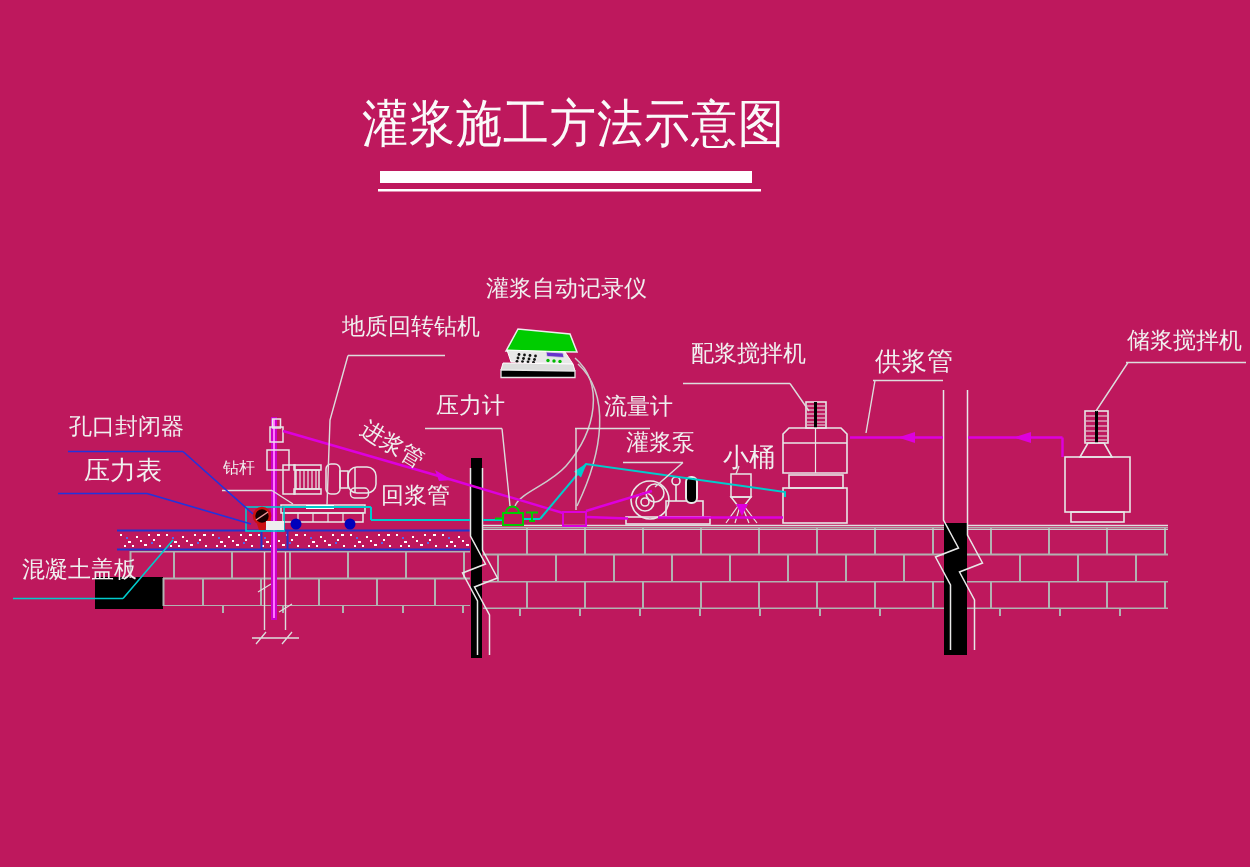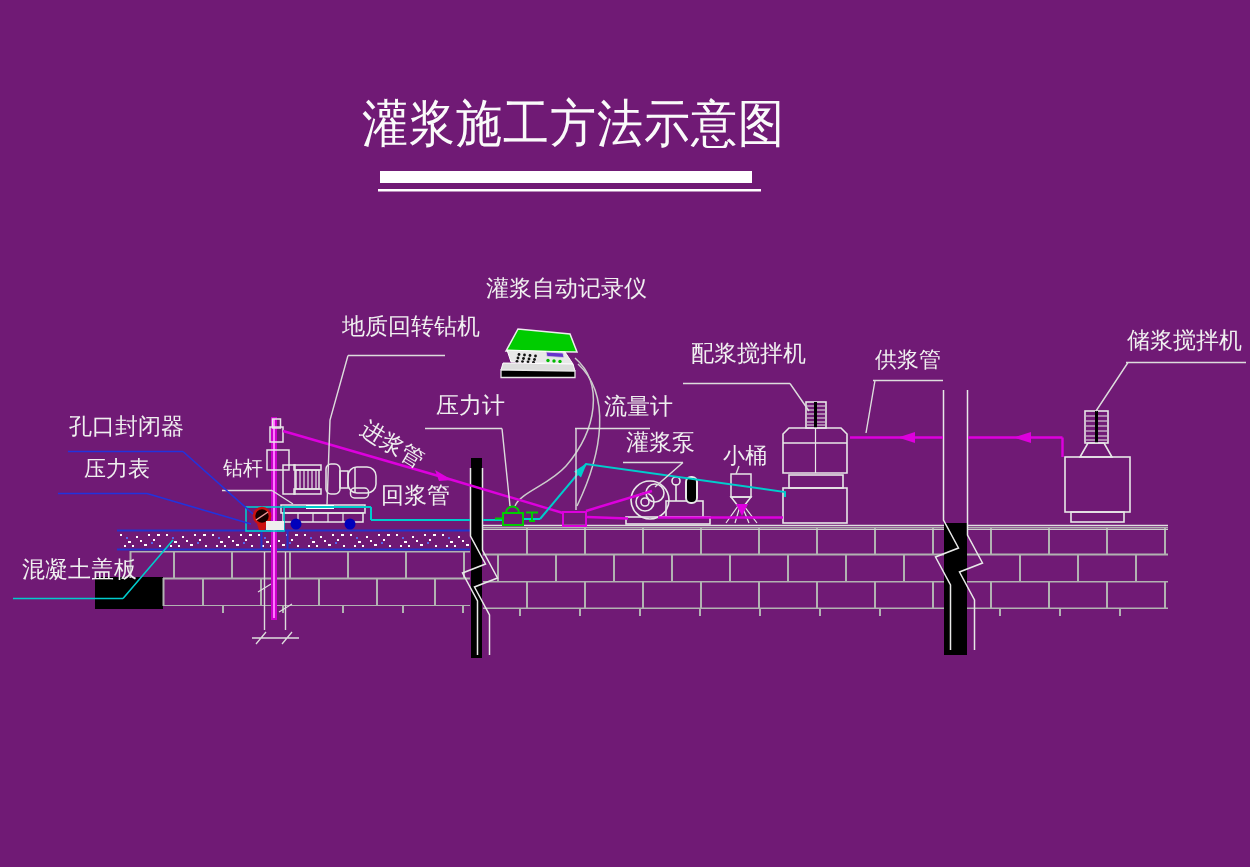--- a/index.html
+++ b/index.html
@@ -1,21 +1,21 @@
 <!DOCTYPE html>
 <html><head>
 <meta charset="utf-8">
 <style>
   html,body{margin:0;padding:0;background:#000;}
-  #stage{position:relative;width:1250px;height:867px;background:#701a75;overflow:hidden;
+  #stage{position:relative;width:1250px;height:867px;background:#be185d;overflow:hidden;
          font-family:"Liberation Serif","DejaVu Serif",serif;}
   #drawing{position:absolute;left:0;top:0;}
   .lbl{position:absolute;color:#f0f0f0;white-space:nowrap;line-height:1.1;
        font-family:"Liberation Serif","DejaVu Serif",serif;}
-  .t23{font-size:23px;} .t22{font-size:22px;} .t24{font-size:20px;font-family:Liberation Mono, monospace;}
+  .t23{font-size:23px;} .t22{font-size:26px;} .t24{font-size:16px;}
   #title{position:absolute;left:362px;top:96px;font-size:46px;letter-spacing:1px;
          color:#fafafa;transform:scaleY(1.12);transform-origin:left top;}
   #lbl-inlet{transform:rotate(31deg);transform-origin:0 0;}
 </style>
 </head>
 <body>
 
 <div id="stage">
 
   <svg id="drawing" width="1250" height="867" viewBox="0 0 1250 867">

